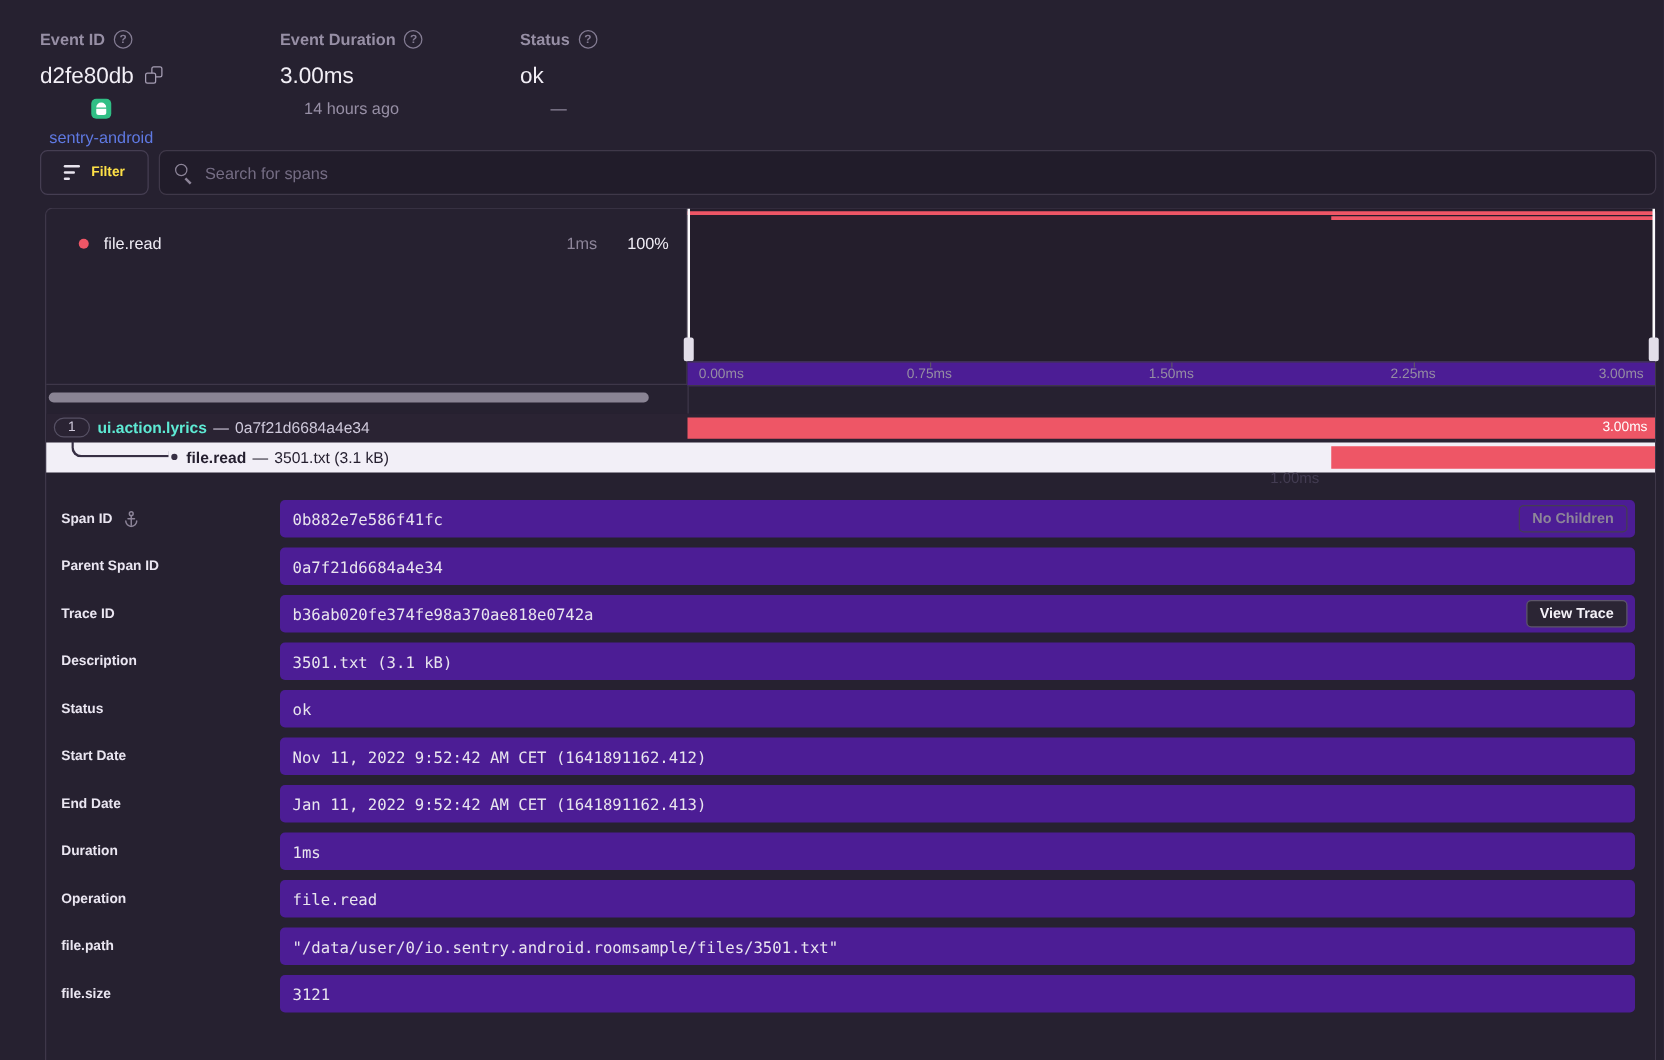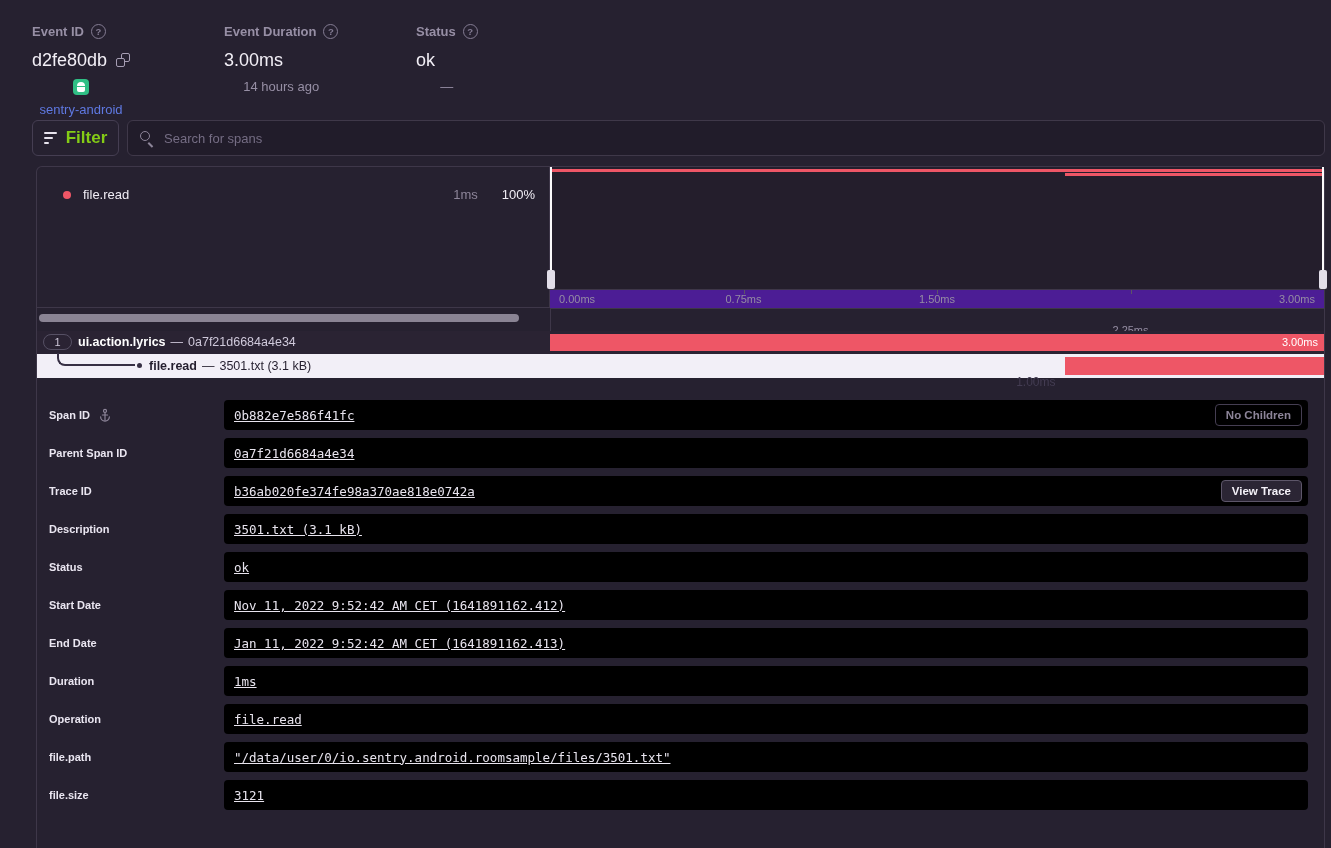--- a/index.html
+++ b/index.html
@@ -35,21 +35,21 @@
     background: #fff; border-radius: 0 0 2px 2px; }
   .project-link { color: #5f79e2; font-size: 13px; text-decoration: none; cursor: pointer; }
   
   #filter-btn { position: absolute; left: 32px; top: 120px; width: 87px; height: 36px;
     border: 1px solid #453e52; border-radius: 6px; background: #262130; display: flex;
     align-items: center; justify-content: center; gap: 9px; cursor: pointer; }
   .filter-icon { display: flex; flex-direction: column; gap: 3px; }
   .filter-icon i { display: block; height: 2px; border-radius: 1px; background: #e8e4ee; }
   .filter-icon i:nth-child(1){ width: 13px; } .filter-icon i:nth-child(2){ width: 9px; }
   .filter-icon i:nth-child(3){ width: 5px; }
-  #filter-btn span { font-size: 17px; font-weight: bold; color: #84cc16; }
+  #filter-btn span { font-size: 11px; font-weight: bold; color: #fde047; }
   #search-box { position: absolute; left: 127px; top: 120px; width: 1198px; height: 36px;
     border: 1px solid #3f3849; border-radius: 6px; background: #211c2a; display: flex;
     align-items: center; padding: 0 12px; gap: 9px; }
   .search-icon { position: relative; width: 15px; height: 15px; flex: none; }
   .search-icon .lens { position: absolute; left: 0; top: 0; width: 10px; height: 10px;
     border: 1.7px solid #8d8599; border-radius: 50%; }
   .search-icon .stem { position: absolute; left: 9px; top: 11px; width: 6px; height: 1.7px;
     background: #8d8599; transform: rotate(45deg); transform-origin: 0 0; }
   #search-input { flex: 1; background: transparent; border: none; outline: none;
     font-size: 13px; color: #e8e4ee; font-family: "Liberation Sans", sans-serif; }
@@ -71,39 +71,39 @@
   .m-line2 { position: absolute; top: 6px; left: 66.6%; right: 0; height: 3px; background: #ee5666; }
   .m-handle { position: absolute; top: 0; width: 2px; height: 122px; background: #fbfafc; }
   .m-handle.left { left: 0; } .m-handle.right { right: 0; }
   .m-grip { position: absolute; bottom: 0; width: 8px; height: 19px; background: #e2dee9;
     border-radius: 2px; }
   .m-handle.left .m-grip { left: -3px; } .m-handle.right .m-grip { right: -3px; }
   #axis { position: absolute; left: 513px; top: 122px; width: 774px; height: 20px;
     background: #4c1d95; border-top: 1px solid #3e3749; border-bottom: 1px solid #3e3749; }
   .tick-label { position: absolute; top: 0; line-height: 18px; font-size: 11px; color: #958da3; }
   .tl-0 { left: 9px; } .tl-1 { left: 25%; transform: translateX(-50%); }
-  .tl-2 { left: 50%; transform: translateX(-50%); } .tl-3 { left: 75%; transform: translateX(-50%); margin-top: 31px; }
+  .tl-2 { left: 50%; transform: translateX(-50%); } .tl-3 { left: 75%; transform: translateX(-50%); }
   .tl-4 { right: 9px; }
   .tick-mark { position: absolute; top: 0; width: 1px; height: 4px; background: #5c5468; }
   .tm-1 { left: 25%; } .tm-2 { left: 50%; } .tm-3 { left: 75%; }
   #vdiv { position: absolute; left: 513px; top: 142px; width: 1px; height: 22px; background: #3e3749; }
   #hscroll { position: absolute; left: 0; top: 142px; width: 512px; height: 22px; }
   #hscroll .thumb { position: absolute; left: 2px; top: 5px; width: 480px; height: 8px;
     border-radius: 4px; background: #8a8494; cursor: pointer; }
   
   #row-parent { position: absolute; left: 0; top: 164px; width: 100%; height: 23px;
     background: #2a2333; cursor: pointer; }
   .row-names { position: absolute; left: 0; top: 0; width: 513px; height: 100%; }
   .row-bars { position: absolute; left: 513px; top: 0; width: 774px; height: 100%; }
   .count-pill { position: absolute; left: 6px; top: 3px; width: 29px; height: 16px;
     border: 1px solid #565064; border-radius: 8px; font-size: 11px; color: #cfc9da;
     display: flex; align-items: center; justify-content: center; cursor: pointer; }
   .row-text { position: absolute; left: 41px; top: 0; line-height: 23px; font-size: 12.5px;
     white-space: nowrap; }
-  .op-bold { font-weight: bold; color: #ffffff; }
+  .op-bold { font-weight: bold; color: #5eead4; }
   .row-sep { color: #cfc9db; margin: 0 5px; }
   .row-id { color: #cfc9db; }
   .bar-parent { position: absolute; left: 0; right: 0; top: 3px; height: 17px;
     background: #ee5666; cursor: pointer; }
   .bar-parent .bar-label { position: absolute; right: 6px; top: 0; line-height: 17px;
     font-size: 11px; color: #fff; }
   #row-child { position: absolute; left: 0; top: 187px; width: 100%; height: 24px;
     background: #f2eff7; cursor: pointer; }
   #row-child .row-text { left: 112px; line-height: 24px; }
   #row-child .op-bold { color: #241e2e; }
@@ -115,24 +115,24 @@
     border-radius: 50%; background: #372f44; }
   .child-dur { position: absolute; right: calc(33.4% + 10px); top: 16px; line-height: 24px;
     font-size: 12px; color: #433c52; }
   .bar-child { position: absolute; left: 66.6%; right: 0; top: 3px; height: 18px;
     background: #ee5666; cursor: pointer; }
   
   #details { position: absolute; left: 0; top: 211px; width: 100%; padding-top: 18px; }
   .d-row { display: flex; align-items: center; height: 38px; padding-left: 12px; }
   .d-label { width: 175px; font-size: 11px; font-weight: bold; color: #eae6f1;
     display: flex; align-items: center; gap: 8px; flex: none; }
-  .d-value { flex: 1; margin-right: 16px; height: 30px; background: #000000;
+  .d-value { flex: 1; margin-right: 16px; height: 30px; background: #4c1d95;
     border-radius: 4px; display: flex; align-items: center; padding: 0 10px;
     font-family: "DejaVu Sans Mono", monospace; font-size: 12.5px; color: #e8e4ee;
-    position: relative; white-space: nowrap; overflow: hidden; text-decoration: underline; }
+    position: relative; white-space: nowrap; overflow: hidden; }
   .badge { position: absolute; right: 6px; top: 50%; transform: translateY(-50%);
     font-family: "Liberation Sans", sans-serif; font-size: 11.5px; font-weight: bold;
     padding: 4px 10px; border-radius: 4px; border: 1px solid; background: transparent; }
   .badge.muted { color: #8d8599; border-color: #453e52; cursor: default; }
   .badge.primary { color: #f4f1f8; border-color: #5d5669; background: #2b2534; cursor: pointer; }
   .anchor-icon { cursor: pointer; display: inline-flex; }
 </style>
 </head>
 <body>
 

